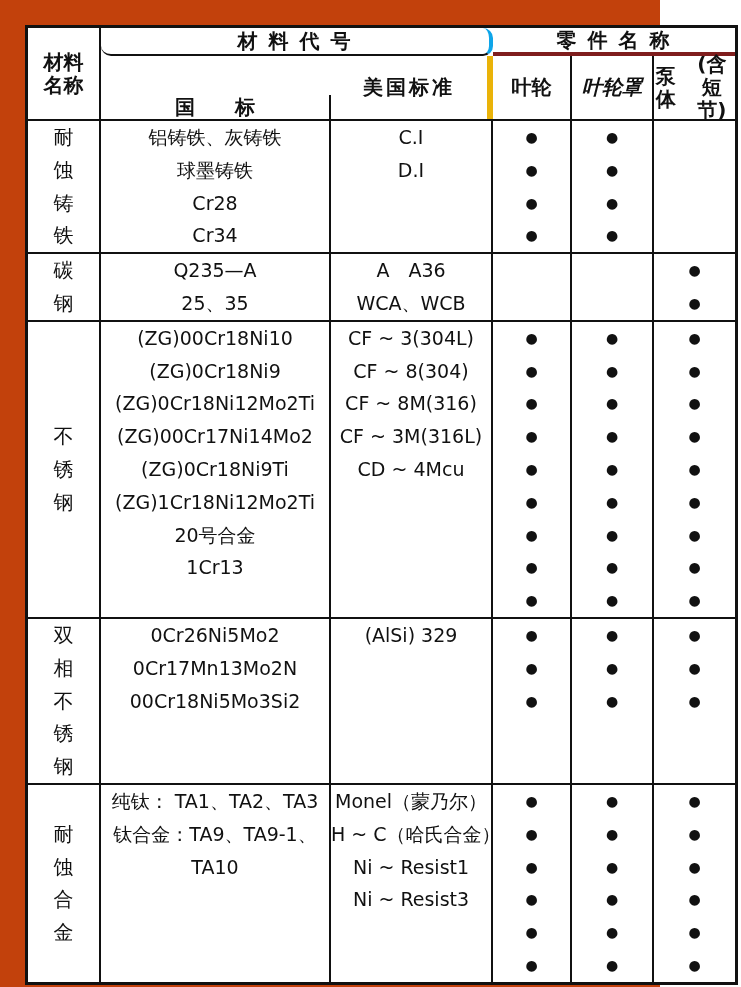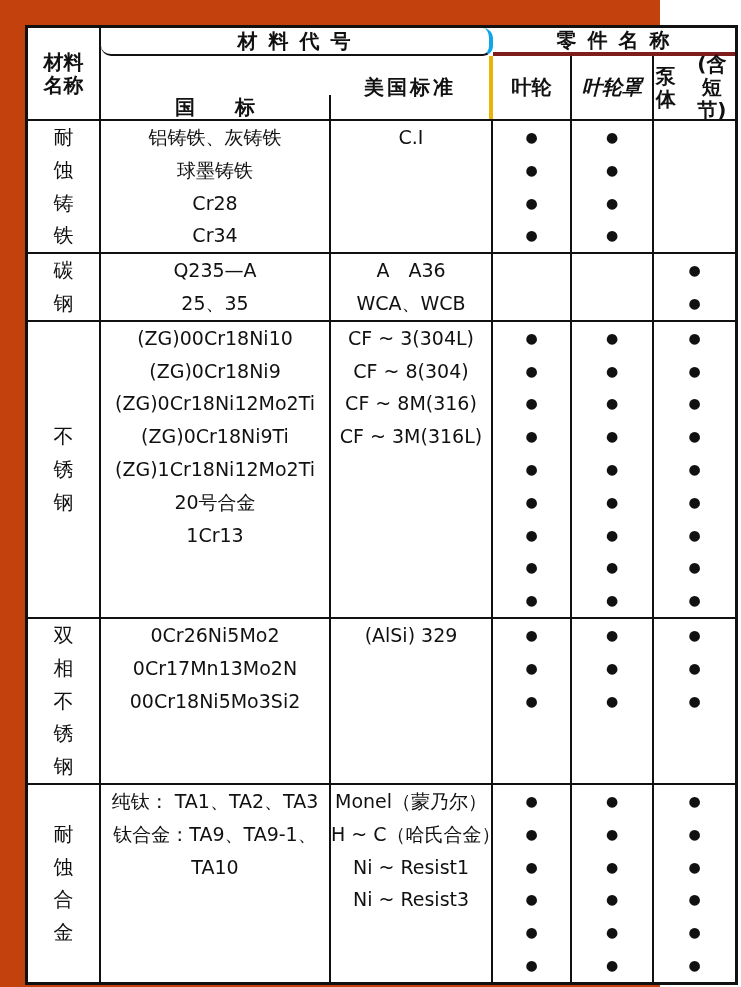--- a/index.html
+++ b/index.html
@@ -32,21 +32,21 @@
     justify-content: center;
     font-weight: bold;
     font-size: 20px;
     text-align: center;
     line-height: 1.15;
   }
   .th-name   { grid-row: 1 / 3; grid-column: 1; border-right: 2px solid #111111; flex-direction: column; }
   .th-code   { grid-row: 1; grid-column: 2 / 4; border-right: 4px solid #0ea5e9; border-bottom: 2px solid #111111; letter-spacing: 2px; border-radius: 10px; }
   .th-part   { grid-row: 1; grid-column: 4 / 7; letter-spacing: 2px; border-bottom: 4px solid #7f1d1d; }
   .th-gb     { grid-row: 2; grid-column: 2; border-right: 2px solid #111111; margin-top: 39px; }
-  .th-us     { grid-row: 2; grid-column: 3; border-right: 4px solid #eab308; letter-spacing: 3px; }
+  .th-us     { grid-row: 2; grid-column: 3; border-right: 6px solid #eab308; letter-spacing: 3px; }
   .th-imp    { grid-row: 2; grid-column: 4; border-right: 2px solid #111111; }
   .th-cov    { grid-row: 2; grid-column: 5; border-right: 2px solid #111111; font-style: italic; }
   .th-pump   { grid-row: 2; grid-column: 6; flex-direction: row; }
   .th-pump .sub { font-size: 20px; margin-left: 11px; }
   
   .section {
     display: grid;
     grid-template-columns: 73px 230px 162px 79px 82px 81px;
     border-bottom: 2px solid #111111;
   }
@@ -107,20 +107,21 @@
             <div class="vchar">铁</div>
           </div>
           <div class="cell">
             <div class="line">铝铸铁、灰铸铁</div>
             <div class="line">球墨铸铁</div>
             <div class="line">Cr28</div>
             <div class="line">Cr34</div>
           </div>
           <div class="cell">
             <div class="line">C.I</div>
+            <div class="line">D.I</div>
             <div class="line"></div>
             <div class="line"></div>
           </div>
           <div class="cell">
             <div class="line mark">●</div>
             <div class="line mark">●</div>
             <div class="line mark">●</div>
             <div class="line mark">●</div>
           </div>
           <div class="cell">
@@ -165,30 +166,32 @@
         <div class="section">
           <div class="cell name-cell">
             <div class="vchar">不</div>
             <div class="vchar">锈</div>
             <div class="vchar">钢</div>
           </div>
           <div class="cell">
             <div class="line">(ZG)00Cr18Ni10</div>
             <div class="line">(ZG)0Cr18Ni9</div>
             <div class="line">(ZG)0Cr18Ni12Mo2Ti</div>
+            <div class="line">(ZG)00Cr17Ni14Mo2</div>
             <div class="line">(ZG)0Cr18Ni9Ti</div>
             <div class="line">(ZG)1Cr18Ni12Mo2Ti</div>
             <div class="line">20号合金</div>
             <div class="line">1Cr13</div>
           </div>
           <div class="cell">
             <div class="line">CF ~ 3(304L)</div>
             <div class="line">CF ~ 8(304)</div>
             <div class="line">CF ~ 8M(316)</div>
             <div class="line">CF ~ 3M(316L)</div>
+            <div class="line">CD ~ 4Mcu</div>
             <div class="line"></div>
             <div class="line"></div>
             <div class="line"></div>
             <div class="line"></div>
           </div>
           <div class="cell">
             <div class="line mark">●</div>
             <div class="line mark">●</div>
             <div class="line mark">●</div>
             <div class="line mark">●</div>

